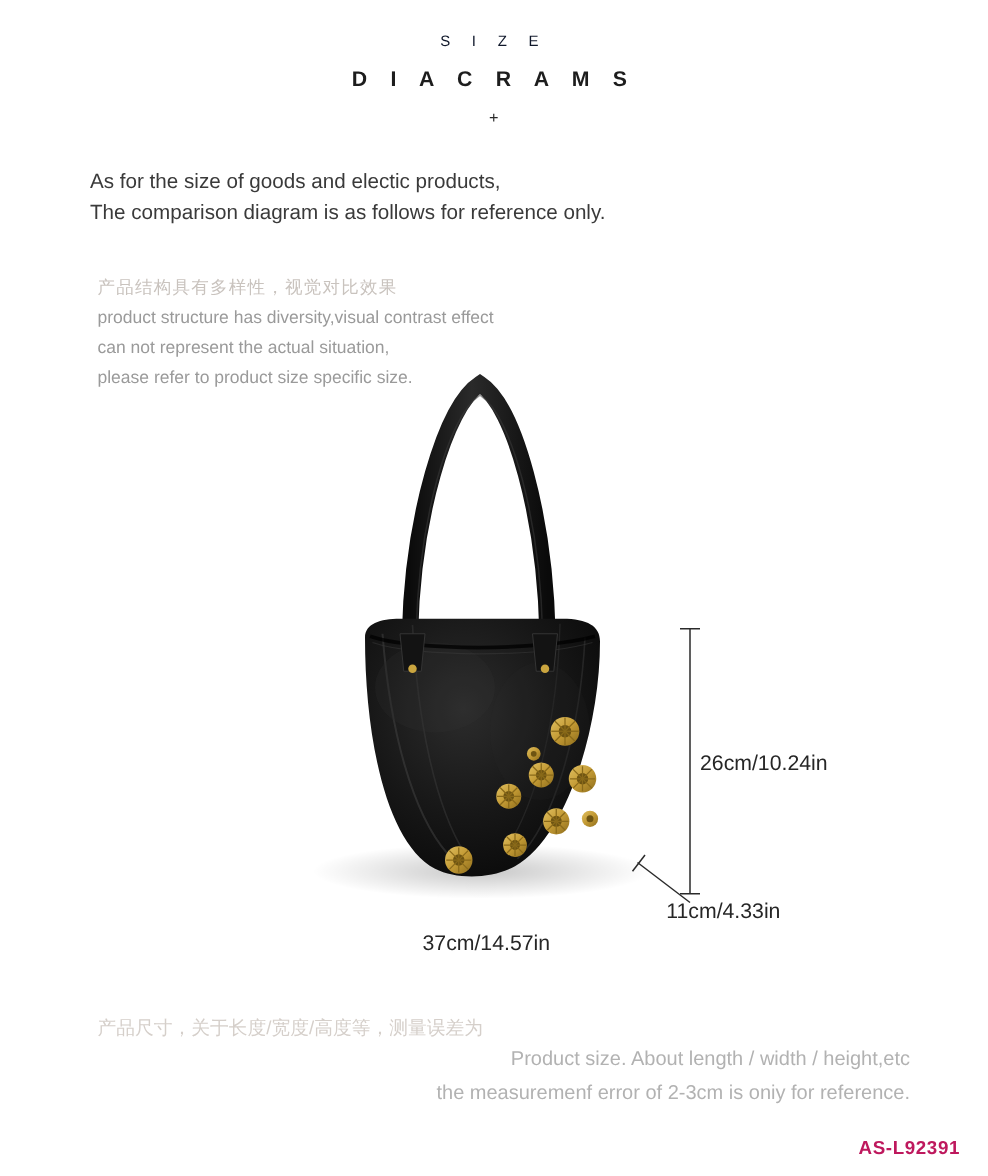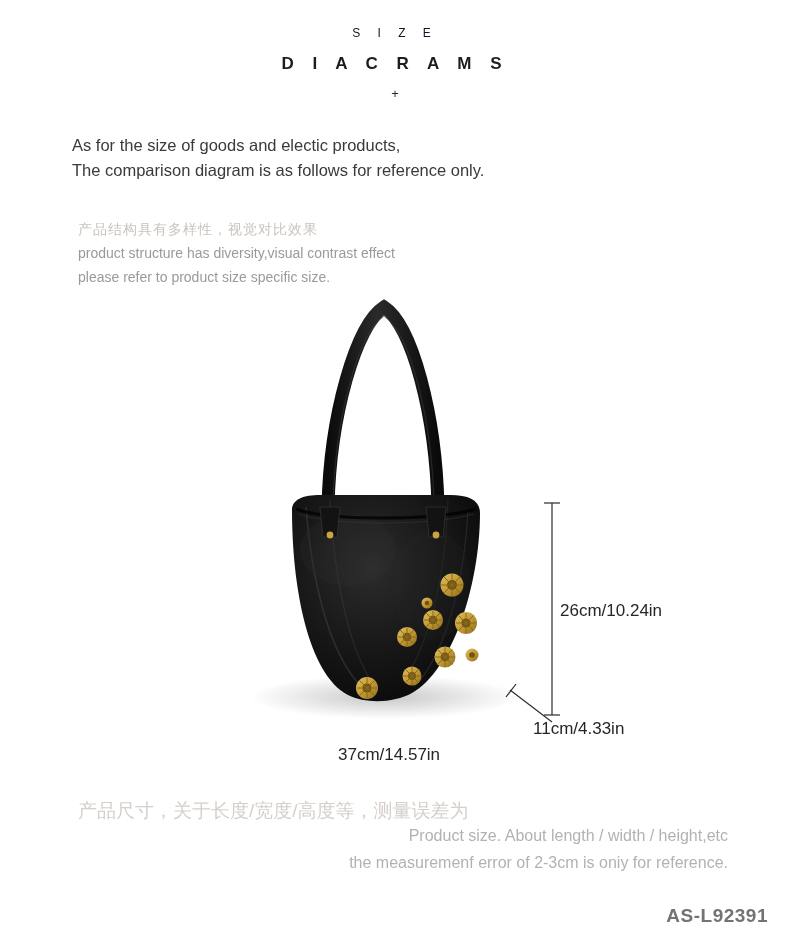--- a/index.html
+++ b/index.html
@@ -117,38 +117,39 @@
   }
 
   
   .footer {
     position: absolute;
     top: 800px;
     left: 78px;
     width: 650px;
   }
   .footer-ghost {
-    font-size: 19px;
+    font-size: 15px;
     color: #d5cfca;
     line-height: 22px;
     white-space: nowrap;
+    margin-top: 12px;
   }
   .footer-line {
     font-size: 16px;
     line-height: 27px;
     color: #b2b2b2;
     white-space: nowrap;
     text-align: right;
   }
   .sku {
     position: absolute;
     right: 22px;
     bottom: 14px;
-    font-size: 19px;
-    color: #737373;
+    font-size: 15px;
+    color: #be185d;
     letter-spacing: 0.5px;
     font-weight: 700;
   }
 </style>
 </head>
 <body>
 
 <div class="page">
 
   <div class="title-block">
@@ -158,20 +159,21 @@
   </div>
 
   <div class="intro">
     <div class="intro-line">As for the size of goods and electic products,</div>
     <div class="intro-line">The comparison diagram is as follows for reference only.</div>
   </div>
 
   <div class="note">
     <div class="note-line ghost">产品结构具有多样性，视觉对比效果</div>
     <div class="note-line">product structure has diversity,visual contrast effect</div>
+    <div class="note-line">can not represent the actual situation,</div>
     <div class="note-line">please refer to product size specific size.</div>
   </div>
 
   <div class="bag-area">
     <svg class="bag-svg" width="400" height="440" viewBox="0 0 400 440" xmlns="http://www.w3.org/2000/svg" aria-hidden="true">
       <defs>
         <radialGradient id="bodyGrad" cx="42%" cy="35%" r="75%">
           <stop offset="0%" stop-color="#2c2c2c"></stop>
           <stop offset="55%" stop-color="#171717"></stop>
           <stop offset="100%" stop-color="#080808"></stop>

